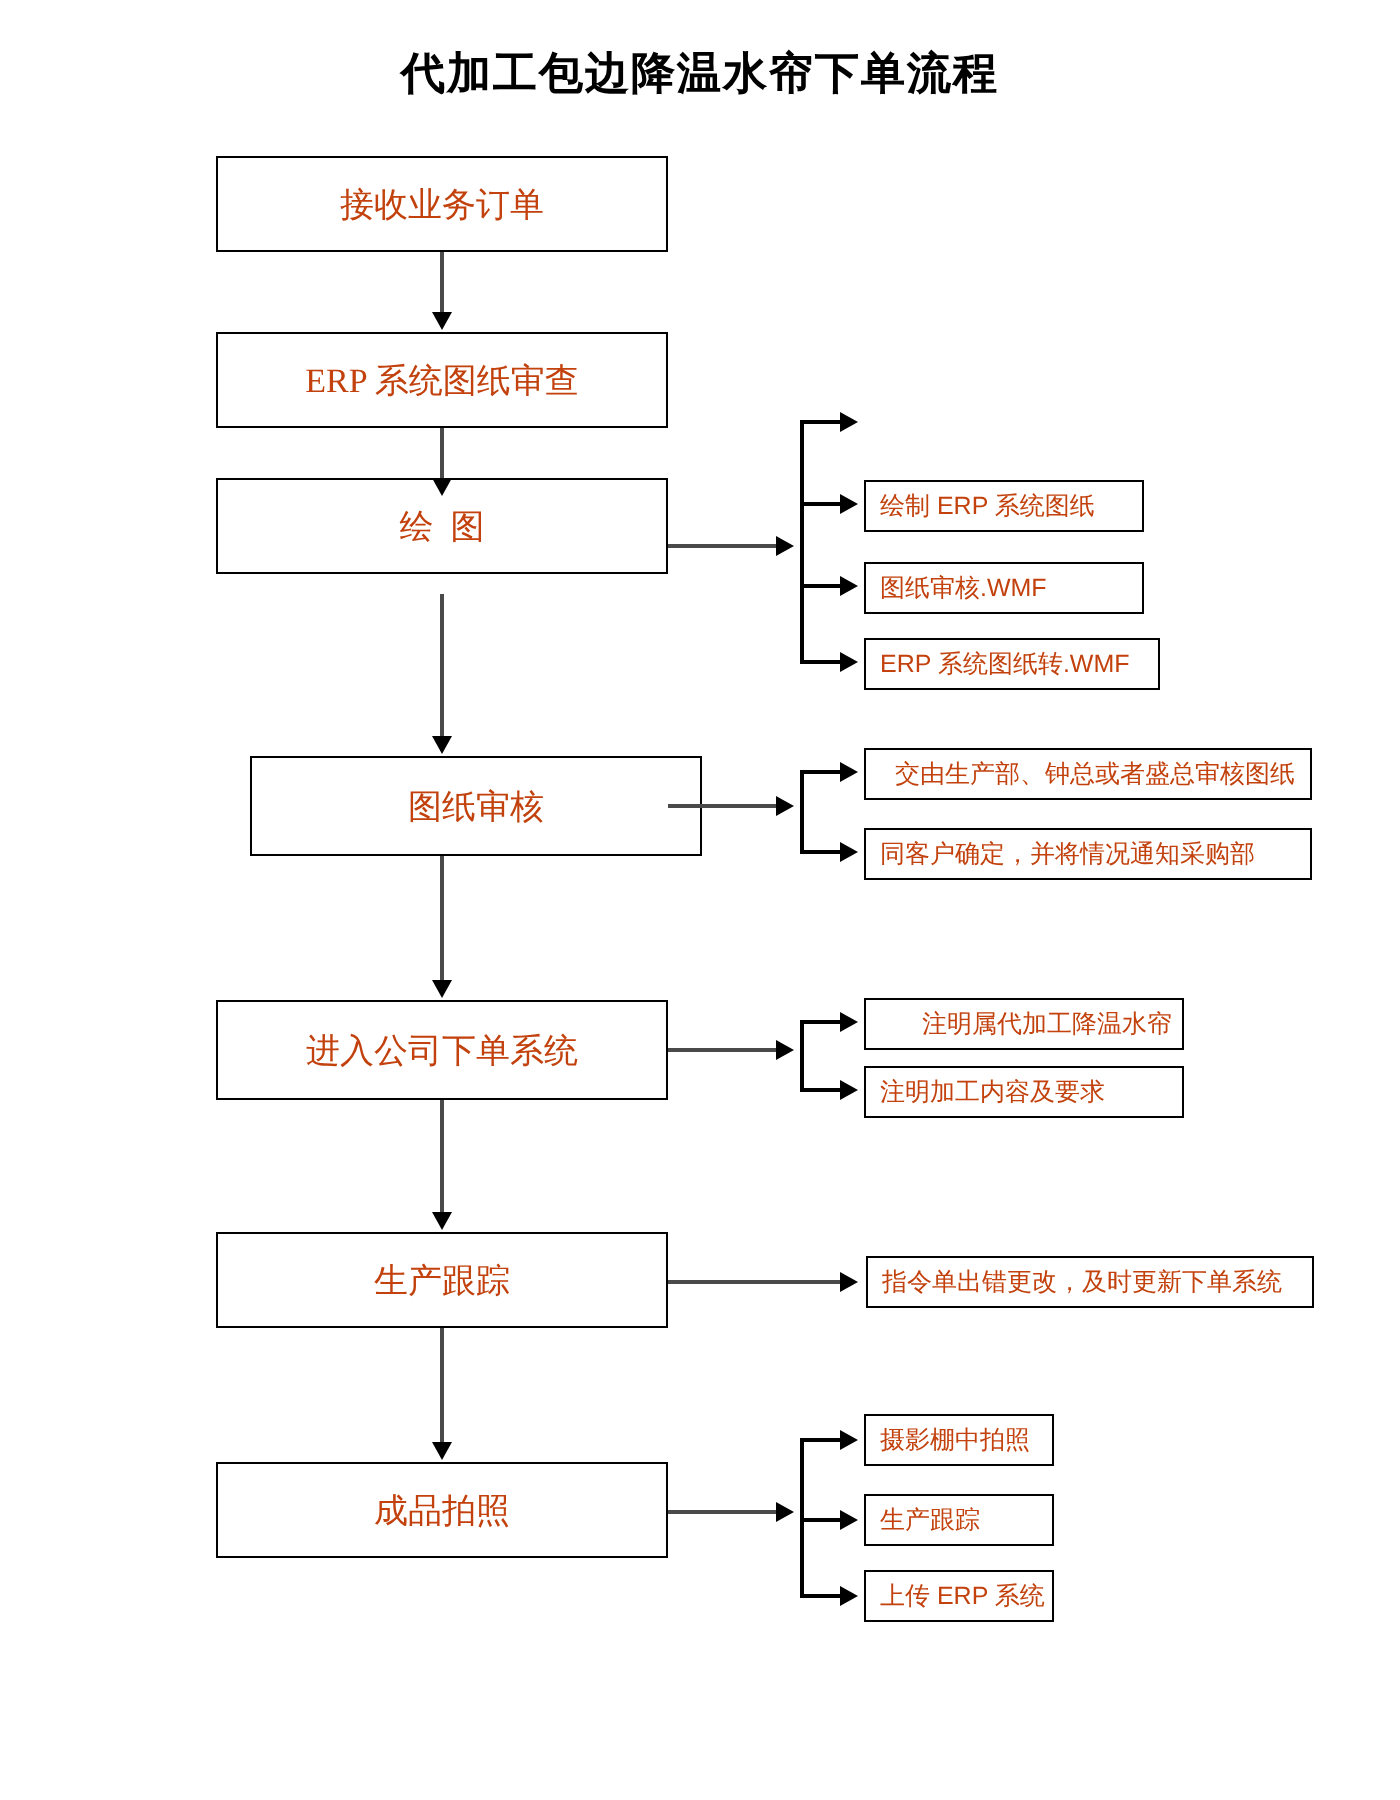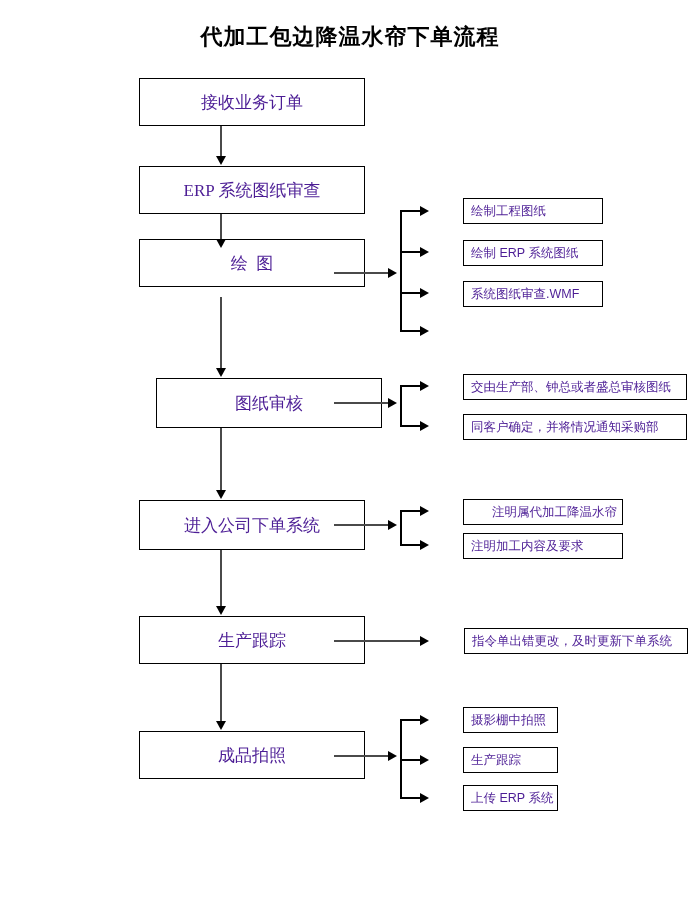--- a/index.html
+++ b/index.html
@@ -27,22 +27,21 @@
     letter-spacing: 1px;
     color: #000000;
   }
   .node {
     position: absolute;
     box-sizing: border-box;
     border: 1.6px solid #000000;
     background: #ffffff;
     display: flex;
     align-items: center;
-    color: #4c1d95;
-    margin-left: 31px;
+    color: #c2410c;
   }
   .node.main {
     justify-content: center;
     font-size: 17px;
     font-family: "Liberation Serif", "DejaVu Serif", serif;
   }
   .node.sub {
     justify-content: flex-start;
     padding-left: 7px;
     font-size: 12.5px;
@@ -137,47 +136,47 @@
   <div class="conn v" style="left:220px; top:664px; height:58px;"></div>
   <div class="arrow down" style="left:216px; top:721px;"></div>
 
   <div class="conn h" style="left:334px; top:272px; width:55px;"></div>
   <div class="arrow right" style="left:388px; top:268px;"></div>
 
   <div class="spine" style="left:400px; top:210px; height:121px;"></div>
 
   <div class="stub" style="left:400px; top:210px; width:22px;"></div>
   <div class="arrow right" style="left:420px; top:206px;"></div>
-  <div class="node sub" style="left:432px; top:198px; width:140px; height:26px;">
-    <span>绘制工程图纸</span>
-  </div>
 
   <div class="stub" style="left:400px; top:251px; width:22px;"></div>
   <div class="arrow right" style="left:420px; top:247px;"></div>
   <div class="node sub" style="left:432px; top:240px; width:140px; height:26px;">
     <span>绘制 ERP 系统图纸</span>
   </div>
 
   <div class="stub" style="left:400px; top:292px; width:22px;"></div>
   <div class="arrow right" style="left:420px; top:288px;"></div>
   <div class="node sub" style="left:432px; top:281px; width:140px; height:26px;">
-    <span>系统图纸审查.WMF</span>
+    <span>图纸审核.WMF</span>
   </div>
 
   <div class="stub" style="left:400px; top:330px; width:22px;"></div>
   <div class="arrow right" style="left:420px; top:326px;"></div>
+  <div class="node sub" style="left:432px; top:319px; width:148px; height:26px;">
+    <span>ERP 系统图纸转.WMF</span>
+  </div>
 
   <div class="conn h" style="left:334px; top:402px; width:55px;"></div>
   <div class="arrow right" style="left:388px; top:398px;"></div>
 
   <div class="spine" style="left:400px; top:385px; height:42px;"></div>
 
   <div class="stub" style="left:400px; top:385px; width:22px;"></div>
   <div class="arrow right" style="left:420px; top:381px;"></div>
-  <div class="node sub" style="left:432px; top:374px; width:224px; height:26px;">
+  <div class="node sub" style="left:432px; top:374px; width:224px; height:26px;justify-content:center;">
     <span>交由生产部、钟总或者盛总审核图纸</span>
   </div>
 
   <div class="stub" style="left:400px; top:425px; width:22px;"></div>
   <div class="arrow right" style="left:420px; top:421px;"></div>
   <div class="node sub" style="left:432px; top:414px; width:224px; height:26px;">
     <span>同客户确定，并将情况通知采购部</span>
   </div>
 
   <div class="conn h" style="left:334px; top:524px; width:55px;"></div>

